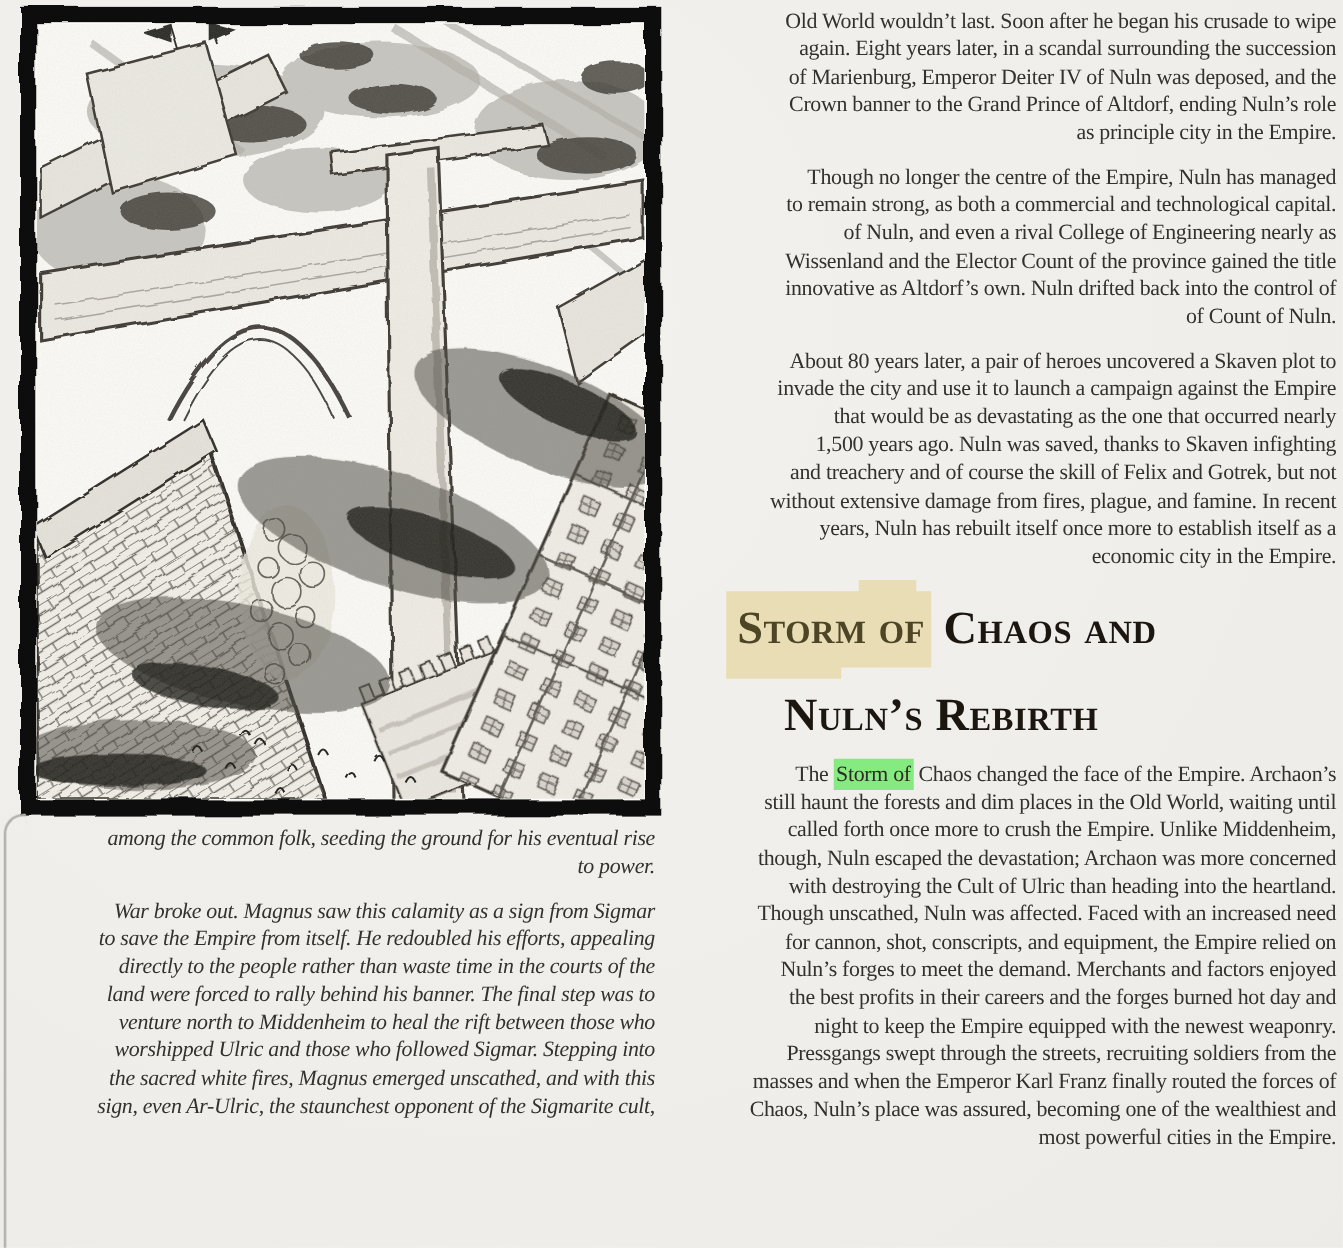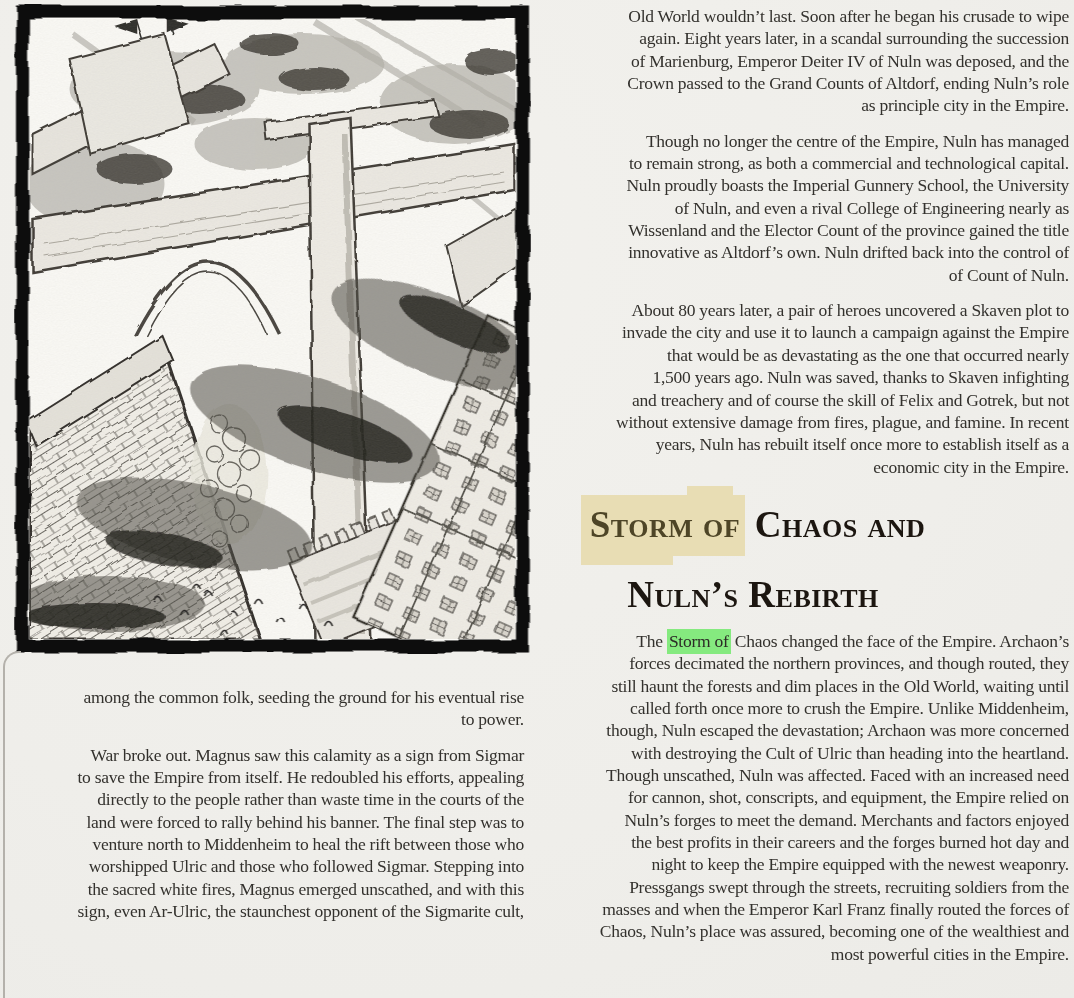--- a/index.html
+++ b/index.html
@@ -7,21 +7,21 @@
     width:1074px;height:998px;overflow:hidden;position:relative;
     background:#f0efeb;
     font-family:"Liberation Serif", serif;
   }
   .page{position:absolute;inset:0;
     background:radial-gradient(circle at 35% 25%, #f2f1ed 0%, #efeeea 60%, #ecebe7 100%);}
   .illustration{position:absolute;left:14px;top:4px;width:517px;height:650px;}
   .corner{position:absolute;left:3px;top:651px;width:16px;height:347px;
     border-left:2px solid #b4b1ab;border-top:2px solid #b4b1ab;border-top-left-radius:16px;}
   .col{position:absolute;}
-  .col-left{left:22px;top:686px;width:502px;}
+  .col-left{left:22px;top:659px;width:502px;font-style:italic;}
   .col-right{left:543px;top:5px;width:526px;}
   .para{margin:0 0 13px 0;text-align:right;}
   .line{white-space:nowrap;line-height:22.35px;font-size:17.5px;letter-spacing:-0.25px;color:#33312d;}
   .heading{
     font-weight:bold;font-variant:small-caps;font-size:37px;line-height:46px;
     color:#1c1610;width:420px;text-align:center;margin:8px 0 12px 0;letter-spacing:0.5px;
   }
   .heading .line{white-space:nowrap;line-height:46px;font-size:37px;letter-spacing:0.5px;color:inherit;margin-top:24px;}
   .hl-tan{background:#e8ddb4;color:#4e4527;padding:9px 5px 11px 9px;position:relative;}
   .hl-tan::after{content:"";position:absolute;top:-9px;right:12px;width:46px;height:11px;background:#e8ddb4;}
@@ -198,27 +198,26 @@
         <div class="line"><span>sign, even Ar-Ulric, the staunchest opponent of the Sigmarite cult,</span></div>
       </div>
     </div>
 
   <div class="col col-right">
     <div id="rc-before">
         <div class="para">
           <div class="line"><span>Old World wouldn’t last. Soon after he began his crusade to wipe</span></div>
           <div class="line"><span>again. Eight years later, in a scandal surrounding the succession</span></div>
           <div class="line"><span>of Marienburg, Emperor Deiter IV of Nuln was deposed, and the</span></div>
-          <div class="line"><span>Crown passed to the Grand Counts of Altdorf, ending Nuln’s role</span></div>
+          <div class="line"><span>Crown banner to the Grand Prince of Altdorf, ending Nuln’s role</span></div>
           <div class="line"><span>as principle city in the Empire.</span></div>
         </div>
         <div class="para">
           <div class="line"><span>Though no longer the centre of the Empire, Nuln has managed</span></div>
           <div class="line"><span>to remain strong, as both a commercial and technological capital.</span></div>
-          <div class="line"><span>Nuln proudly boasts the Imperial Gunnery School, the University</span></div>
           <div class="line"><span>of Nuln, and even a rival College of Engineering nearly as</span></div>
           <div class="line"><span>Wissenland and the Elector Count of the province gained the title</span></div>
           <div class="line"><span>innovative as Altdorf’s own. Nuln drifted back into the control of</span></div>
           <div class="line"><span>of Count of Nuln.</span></div>
         </div>
         <div class="para">
           <div class="line"><span>About 80 years later, a pair of heroes uncovered a Skaven plot to</span></div>
           <div class="line"><span>invade the city and use it to launch a campaign against the Empire</span></div>
           <div class="line"><span>that would be as devastating as the one that occurred nearly</span></div>
           <div class="line"><span>1,500 years ago. Nuln was saved, thanks to Skaven infighting</span></div>
@@ -230,21 +229,20 @@
       </div>
     <h2 class="heading">
       <div class="line" id="h-line1">
           <div class="line"><span class="hl-tan">Storm of</span><span> Chaos and</span></div>
         </div>
       <div class="line" id="h-line2">Nuln’s Rebirth</div>
     </h2>
     <div id="rc-after">
         <div class="para">
           <div class="line"><span>The </span><span class="hl-green">Storm of</span><span> Chaos changed the face of the Empire. Archaon’s</span></div>
-          <div class="line"><span>forces decimated the northern provinces, and though routed, they</span></div>
           <div class="line"><span>still haunt the forests and dim places in the Old World, waiting until</span></div>
           <div class="line"><span>called forth once more to crush the Empire. Unlike Middenheim,</span></div>
           <div class="line"><span>though, Nuln escaped the devastation; Archaon was more concerned</span></div>
           <div class="line"><span>with destroying the Cult of Ulric than heading into the heartland.</span></div>
           <div class="line"><span>Though unscathed, Nuln was affected. Faced with an increased need</span></div>
           <div class="line"><span>for cannon, shot, conscripts, and equipment, the Empire relied on</span></div>
           <div class="line"><span>Nuln’s forges to meet the demand. Merchants and factors enjoyed</span></div>
           <div class="line"><span>the best profits in their careers and the forges burned hot day and</span></div>
           <div class="line"><span>night to keep the Empire equipped with the newest weaponry.</span></div>
           <div class="line"><span>Pressgangs swept through the streets, recruiting soldiers from the</span></div>

